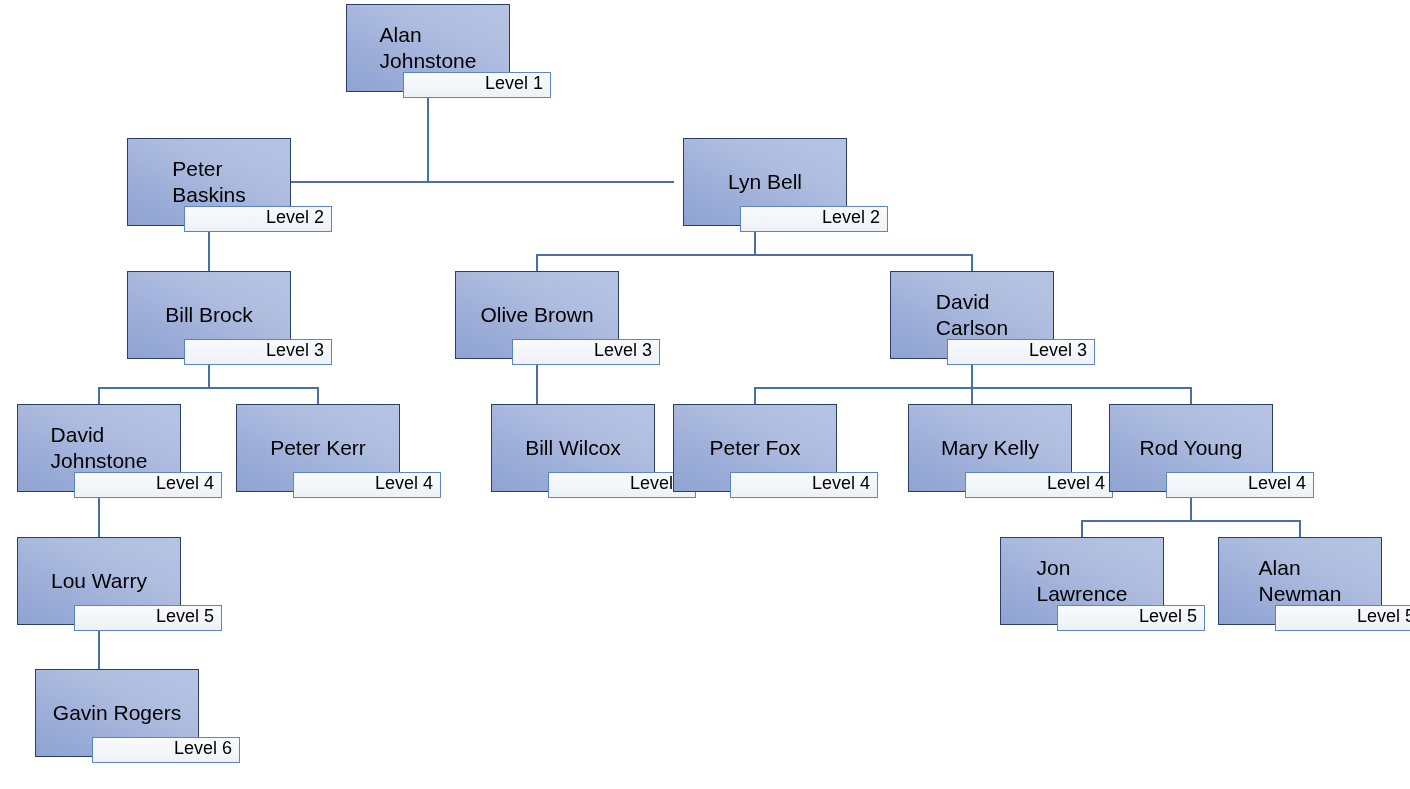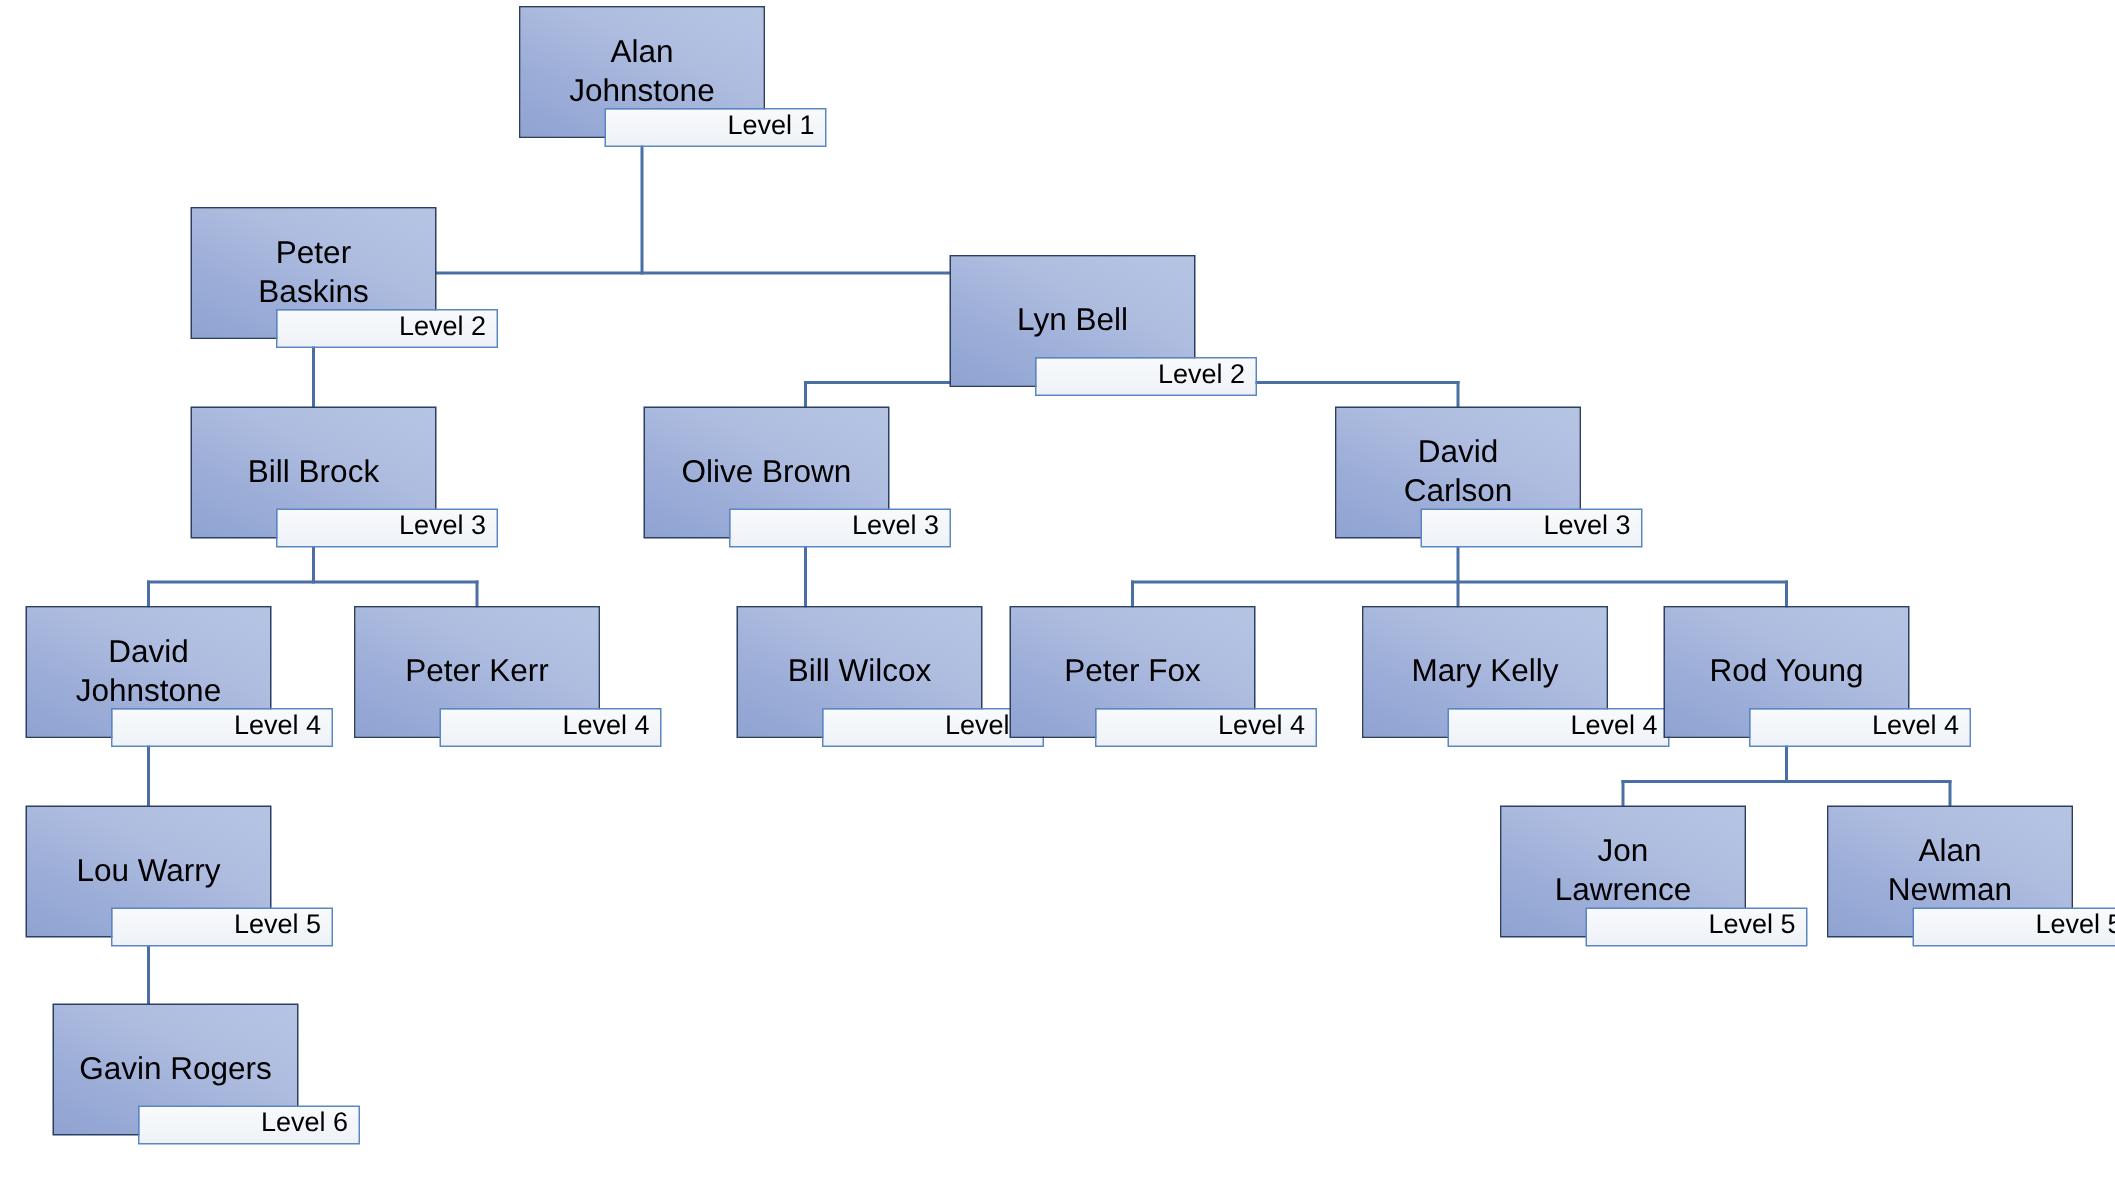--- a/index.html
+++ b/index.html
@@ -46,21 +46,20 @@
     box-sizing: border-box;
     border: 1px solid #2b3f63;
     background: linear-gradient(205deg,
                 #b6c4e4 0%,
                 #aebcdf 38%,
                 #9daed8 68%,
                 #8fa3d2 100%);
     display: flex;
     align-items: center;
     justify-content: center;
-    text-align: center;
   }
   .node-name {
     font-size: 21px;
     line-height: 26px;
     color: #000000;
     padding: 0 4px;
     white-space: pre-line;
   }
   .level-badge {
     position: absolute;
@@ -125,37 +124,37 @@
       </div>
       <div class="node" style="left: 127px; top: 138px;">
         <div class="node-box">
           <div class="node-name">Peter
 Baskins</div>
         </div>
         <div class="level-badge">
           <span class="level-badge-text">Level 2</span>
         </div>
       </div>
-      <div class="node" style="left: 633px; top: 138px; margin-top: 32px;">
+      <div class="node" style="left: 683px; top: 138px;">
         <div class="node-box">
           <div class="node-name">Lyn Bell</div>
         </div>
         <div class="level-badge">
           <span class="level-badge-text">Level 2</span>
         </div>
       </div>
       <div class="node" style="left: 127px; top: 271px;">
         <div class="node-box">
           <div class="node-name">Bill Brock</div>
         </div>
         <div class="level-badge">
           <span class="level-badge-text">Level 3</span>
         </div>
       </div>
-      <div class="node" style="left: 429px; top: 271px; padding-left: 40px;">
+      <div class="node" style="left: 455px; top: 271px; padding-left: 40px;">
         <div class="node-box">
           <div class="node-name">Olive Brown</div>
         </div>
         <div class="level-badge">
           <span class="level-badge-text">Level 3</span>
         </div>
       </div>
       <div class="node" style="left: 890px; top: 271px;">
         <div class="node-box">
           <div class="node-name">David

